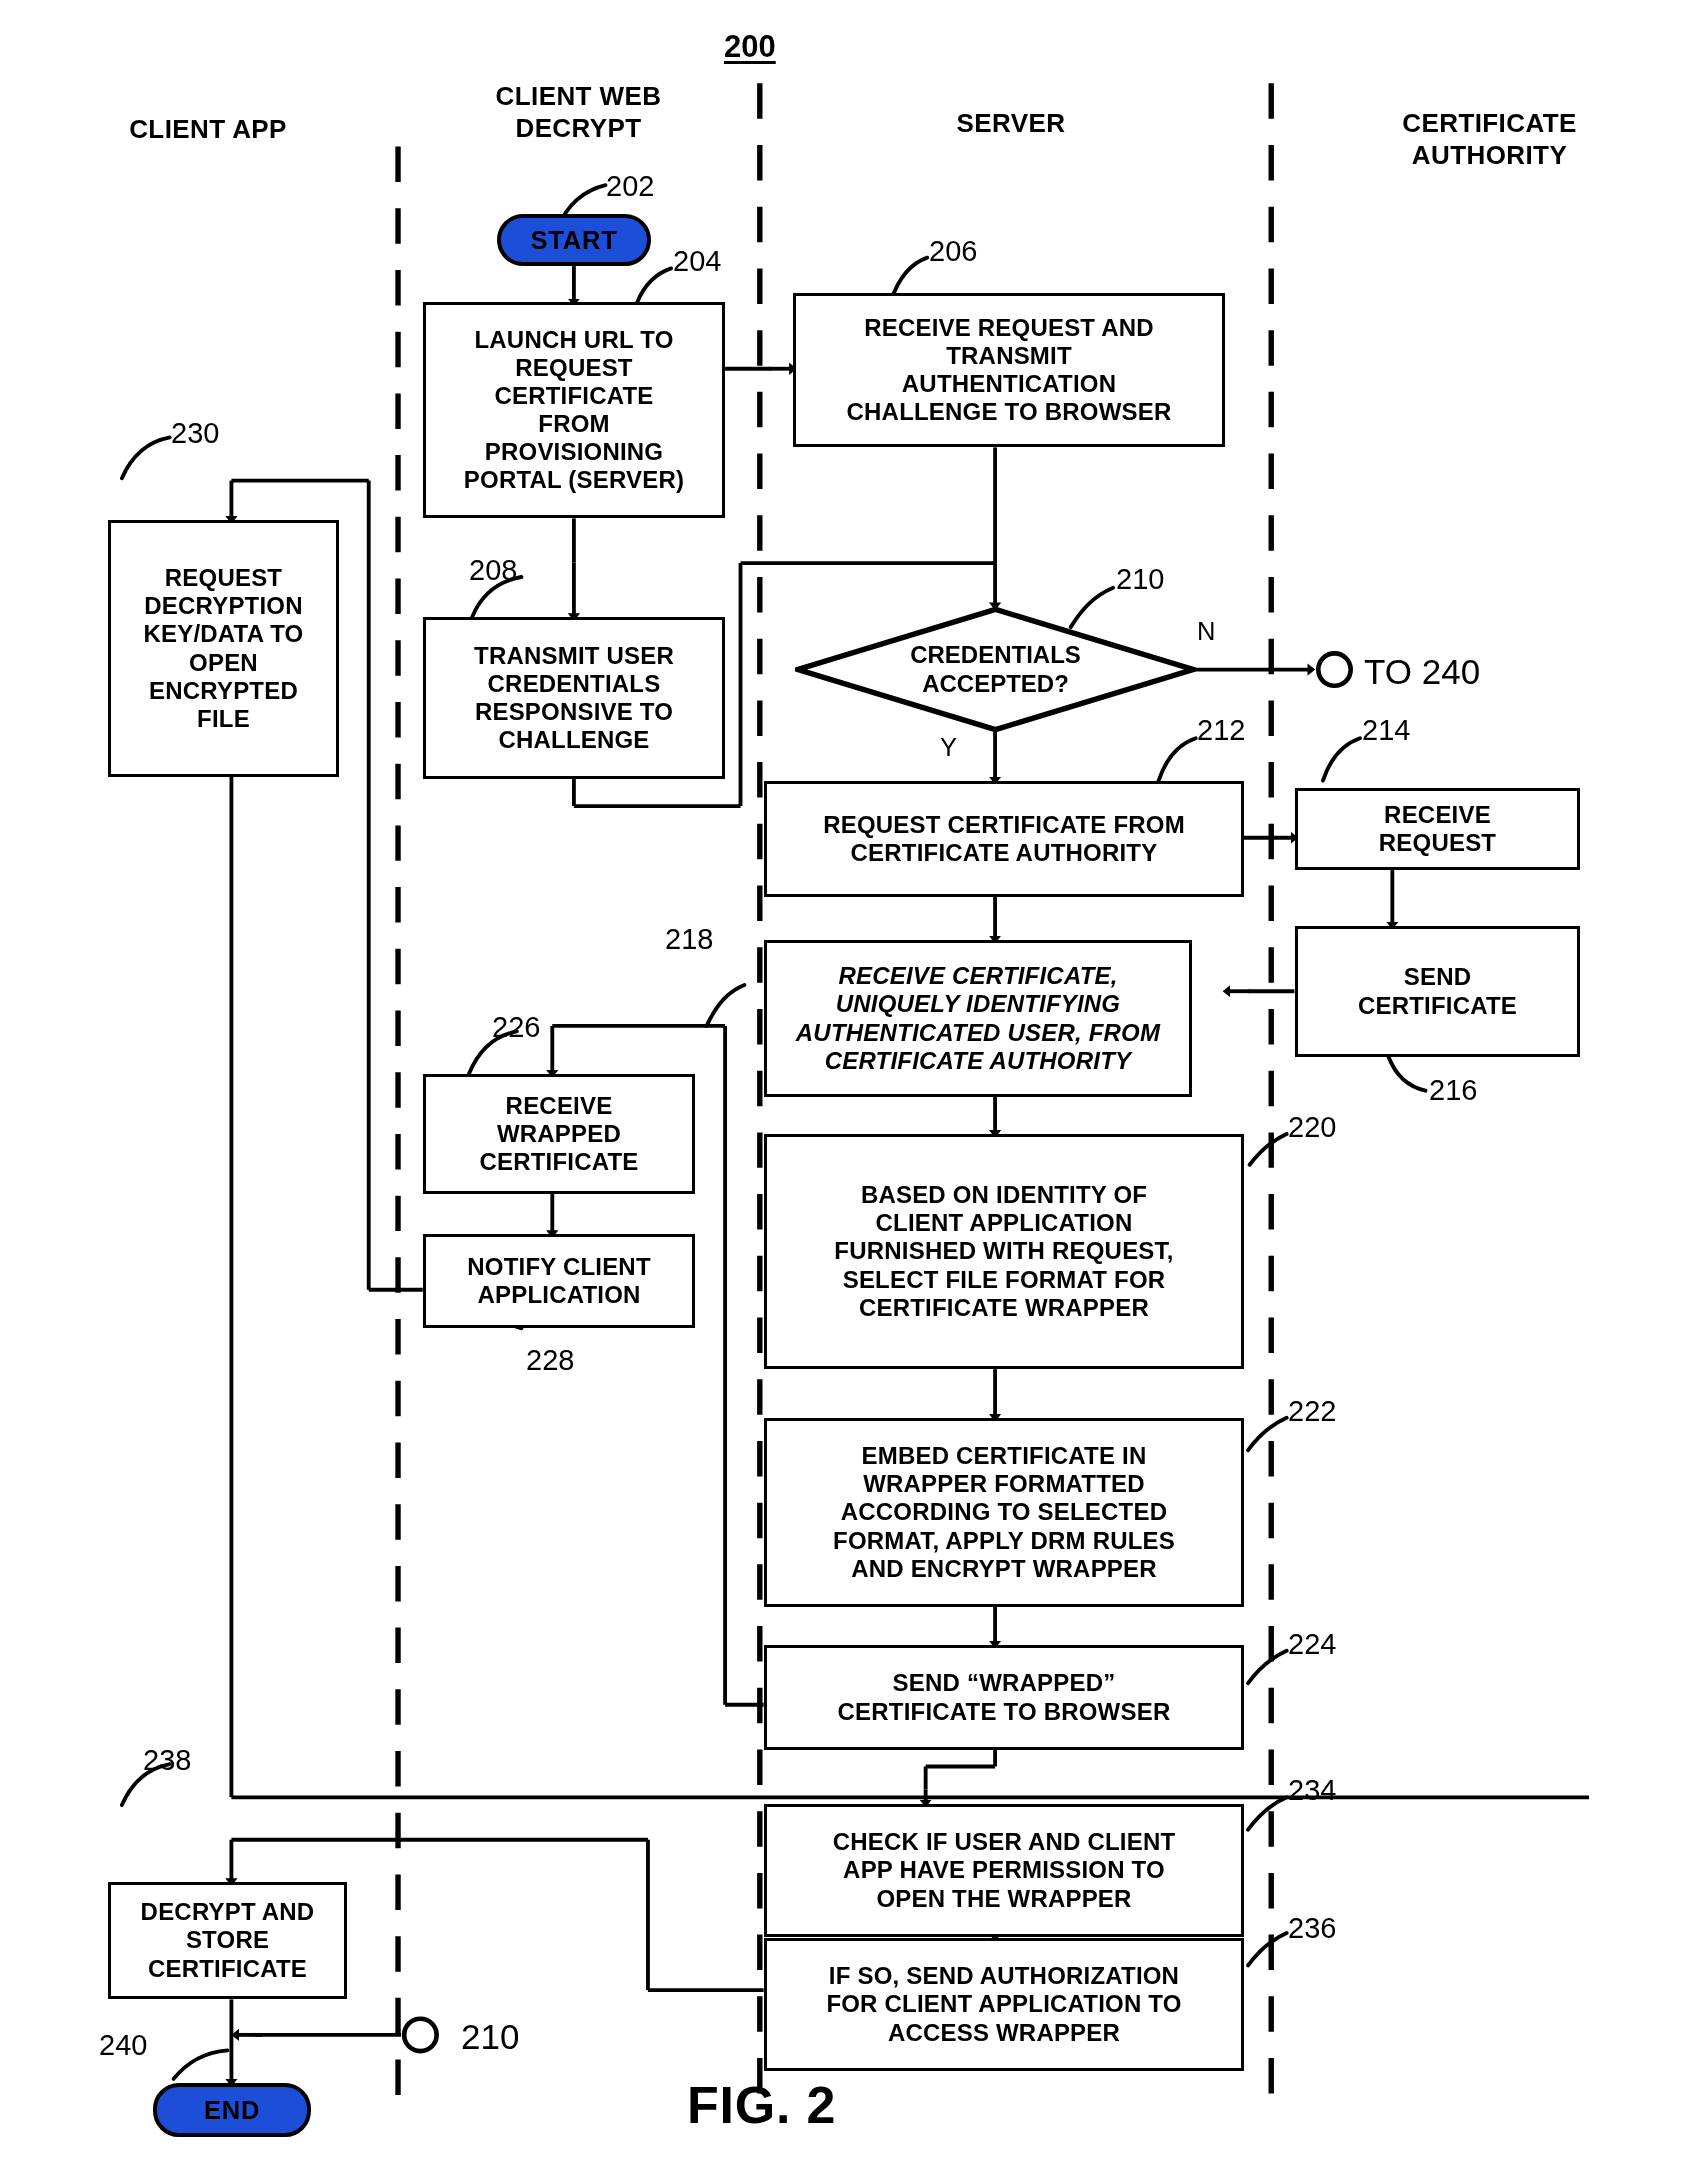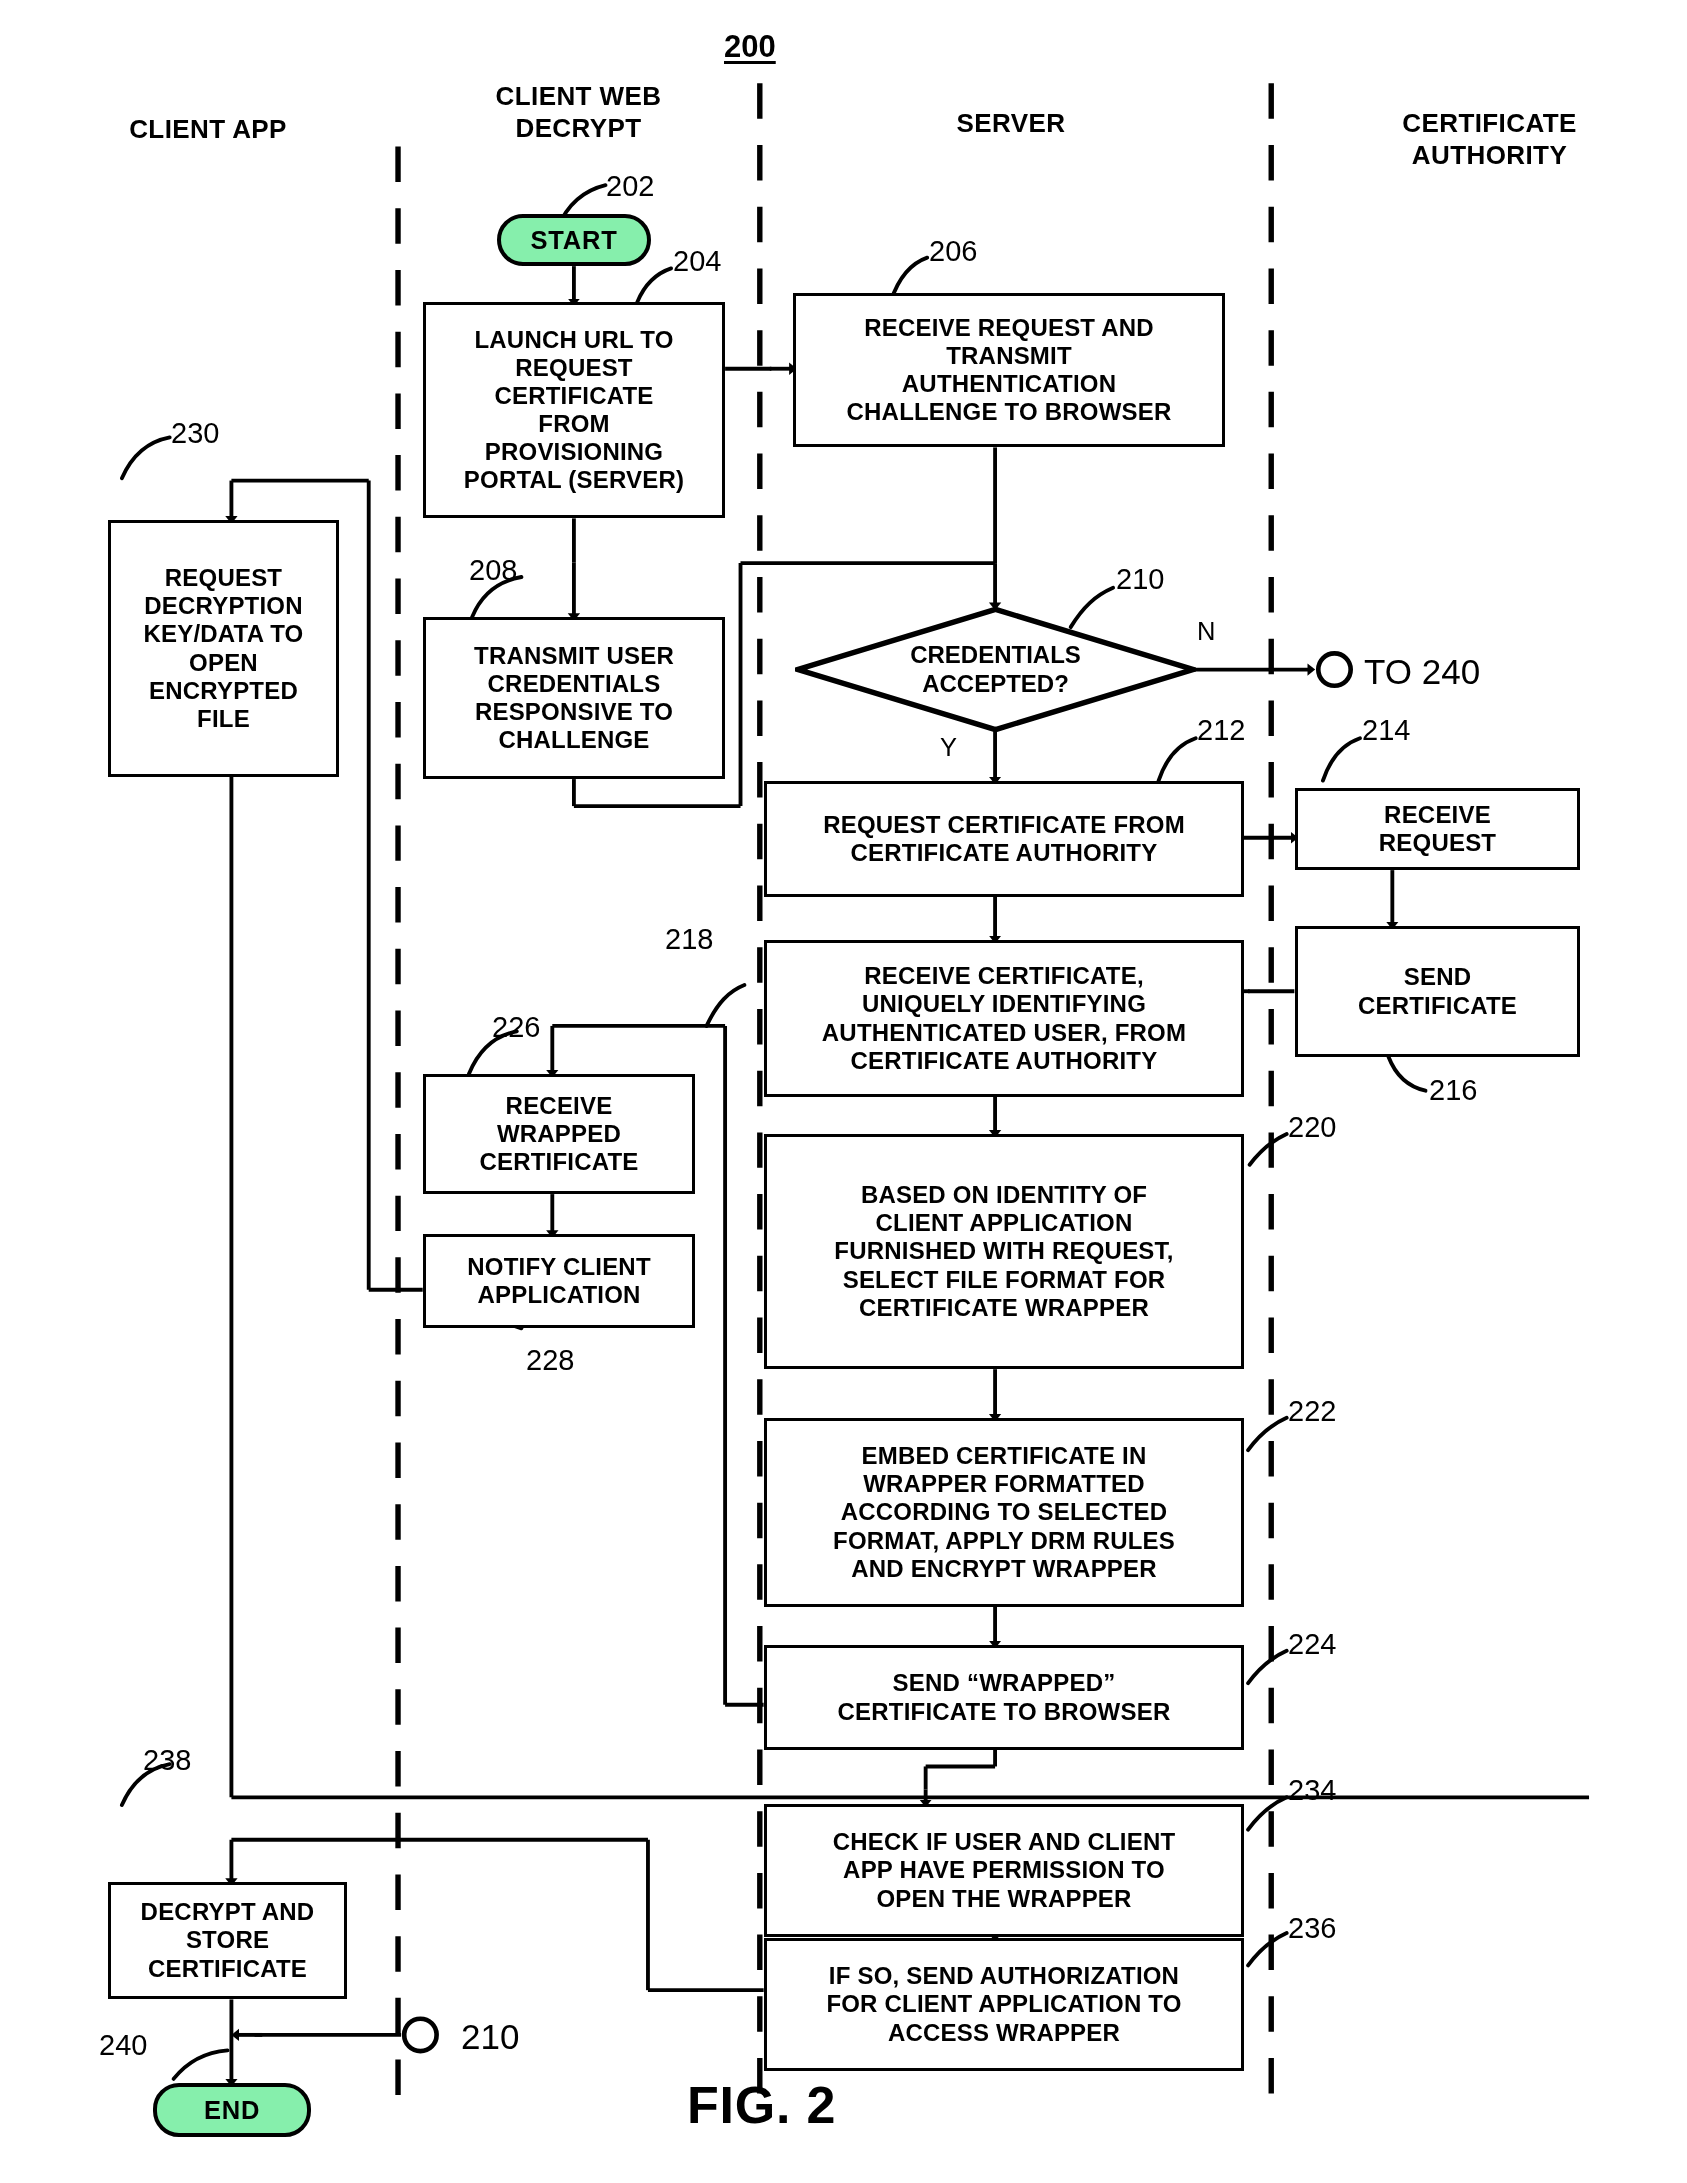--- a/index.html
+++ b/index.html
@@ -56,21 +56,21 @@
     padding: 3.1px 4.6px;
   }
   .pbox span { display: block; width: 100%; }
 
   
   .terminator {
     position: absolute;
     box-sizing: border-box;
     border: 4.6px solid #000;
     border-radius: 26px;
-    background: #86efac;
+    background: #1d4ed8;
     display: flex;
     align-items: center;
     justify-content: center;
     font-weight: bold;
     font-size: 25.5px;
     letter-spacing: 0.8px;
     color: #000;
   }
 
   
@@ -372,21 +372,21 @@
     </span>
   </div>
 
   <div class="pbox" style="left:1295px; top:926px; width:285px; height:131px;">
     <span>
       <div>SEND</div>
       <div>CERTIFICATE</div>
     </span>
   </div>
 
-  <div class="pbox" style="left:764px; top:940px; width:480px; height:157px;">
+  <div class="pbox" style="left:764px; top:940px; width:428px; height:157px;font-style:italic;">
     <span>
       <div>RECEIVE CERTIFICATE,</div>
       <div>UNIQUELY IDENTIFYING</div>
       <div>AUTHENTICATED USER, FROM</div>
       <div>CERTIFICATE AUTHORITY</div>
     </span>
   </div>
 
   <div class="pbox" style="left:423px; top:1074px; width:272px; height:120px;">
     <span>

